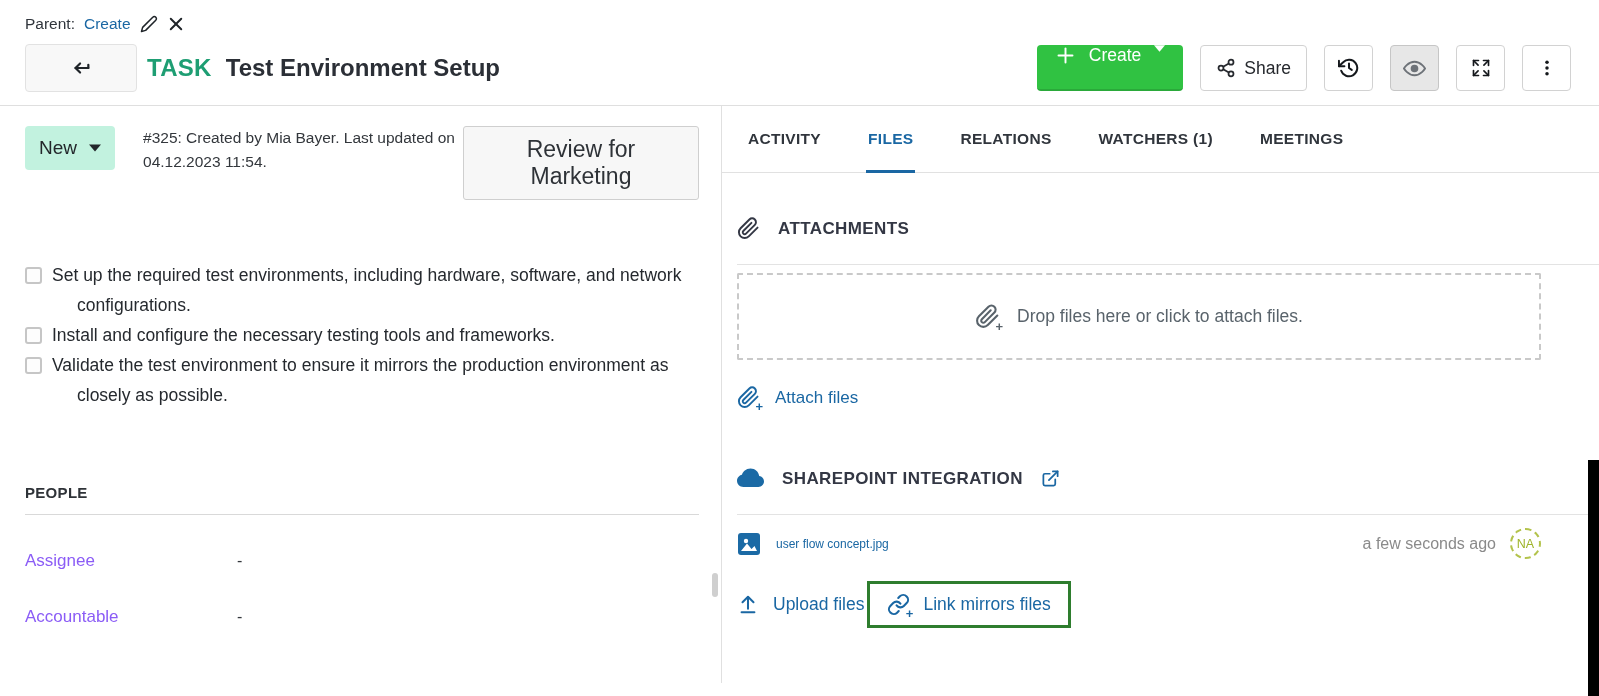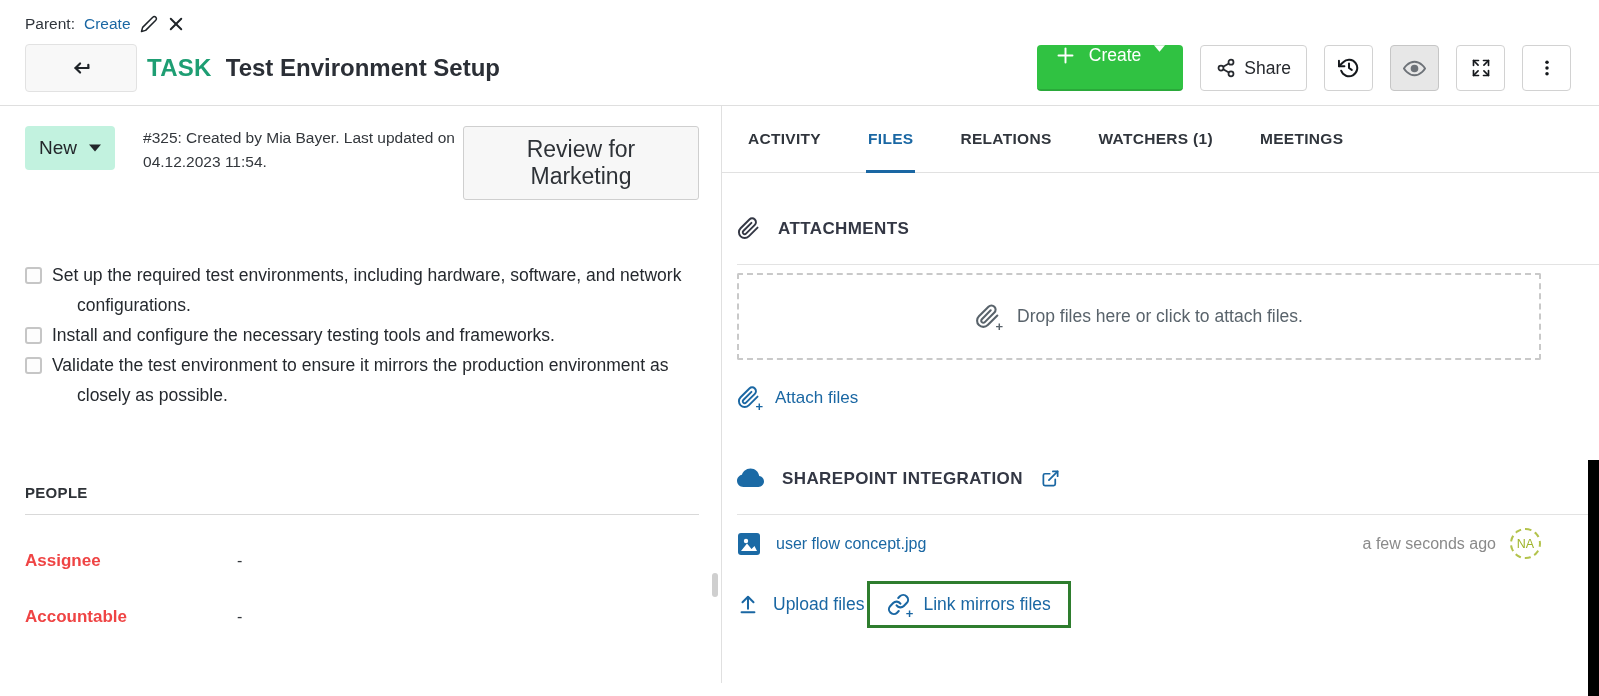--- a/index.html
+++ b/index.html
@@ -48,21 +48,21 @@
   .checklist { margin-top:60px; font-size:17.5px; color:#25292e; }
   .check-item { display:flex; line-height:1.72; }
   .checkbox { flex:0 0 auto; width:17px; height:17px; border:2px solid #c6c6c6; border-radius:3px;
               background:#fdfdfd; margin:7px 10px 0 0; cursor:pointer; }
   .check-text { padding-left:25px; text-indent:-25px; }
 
   
   .people-heading { margin-top:74px; font-size:15px; font-weight:700; color:#2f3338; letter-spacing:.3px; }
   .people-divider { margin-top:13px; height:1px; background:#d9d9d9; }
   .field-row { margin-top:36px; display:flex; align-items:center; }
-  .field-label { width:212px; font-weight:700; font-size:17px; color:#ef4444; }
+  .field-label { width:212px; font-weight:400; font-size:17px; color:#8b5cf6; }
   .field-value { font-size:16px; color:#33373c; cursor:pointer; }
 
   .left-scroll-thumb { position:absolute; right:3px; top:467px; width:6px; height:24px;
                        background:#cfcfcf; border-radius:3px; }
 
   
   .tabs-row { height:67px; border-bottom:1px solid #e1e1e1; display:flex; align-items:center; padding-left:10px;text-align:right; }
   .tab { position:relative; height:100%; display:flex; align-items:center; padding:0 16px; margin-right:15px;
          font-size:15.5px; font-weight:700; letter-spacing:.3px; color:#30353c; cursor:pointer; }
   .tab.active { color:#1A67A3; }
@@ -79,21 +79,21 @@
   .attachments-divider { margin-top:24px; }
   .dropzone { margin:8px 58px 0 0; height:87px; border:2px dashed #c9c9c9; border-radius:2px;
               display:flex; align-items:center; justify-content:center; gap:17px; color:#59636b;
               font-size:17.5px; cursor:pointer; }
   .attach-link-row { margin-top:26px; display:flex; align-items:center; gap:15px; color:#1A67A3;
                      font-size:17px; cursor:pointer; width:max-content; }
 
   .sp-heading { margin-top:56px; }
   .sp-divider { margin-top:22px; }
   .file-row { margin:13px 58px 0 0; display:flex; align-items:center; gap:15px; }
-  .file-link { color:#1A67A3; font-size:16px; cursor:pointer; }
+  .file-link { color:#1A67A3; font-size:12px; cursor:pointer; }
   .file-meta { margin-left:auto; display:flex; align-items:center; gap:14px; }
   .file-time { color:#8a8a8a; font-size:16px; }
   .avatar { width:31px; height:31px; border:2px dashed #b3c34c; border-radius:50%;
             display:flex; align-items:center; justify-content:center; font-size:12.5px; color:#9FB42A; }
   .actions-row { margin-top:22px; display:flex; align-items:center; }
   .upload-link { display:flex; align-items:center; gap:14px; color:#1A67A3; font-size:17.5px; cursor:pointer; }
   .link-existing-box { margin-left:3px; border:3px solid #2E7D2E; padding:9px 17px; display:flex;
                        align-items:center; gap:13px; color:#1A67A3; font-size:17.5px; cursor:pointer; }
 
   .right-black-bar { position:absolute; right:0; top:460px; width:11px; height:236px; background:#000; }

